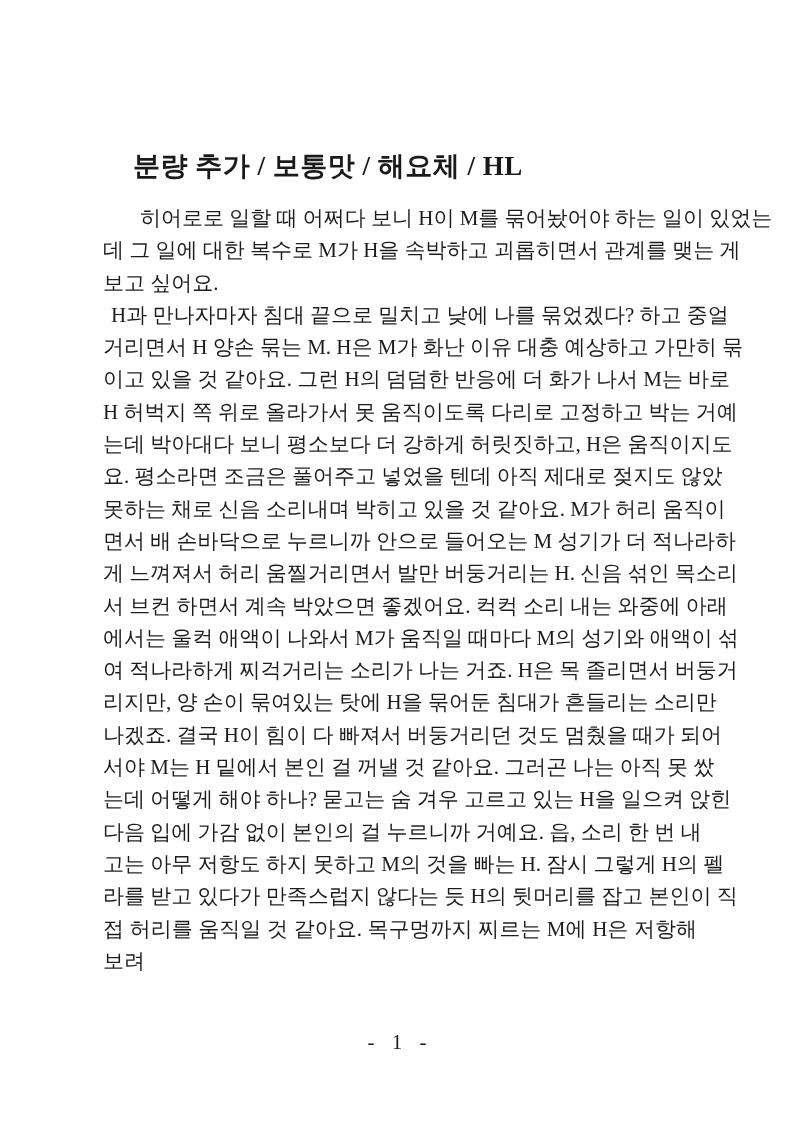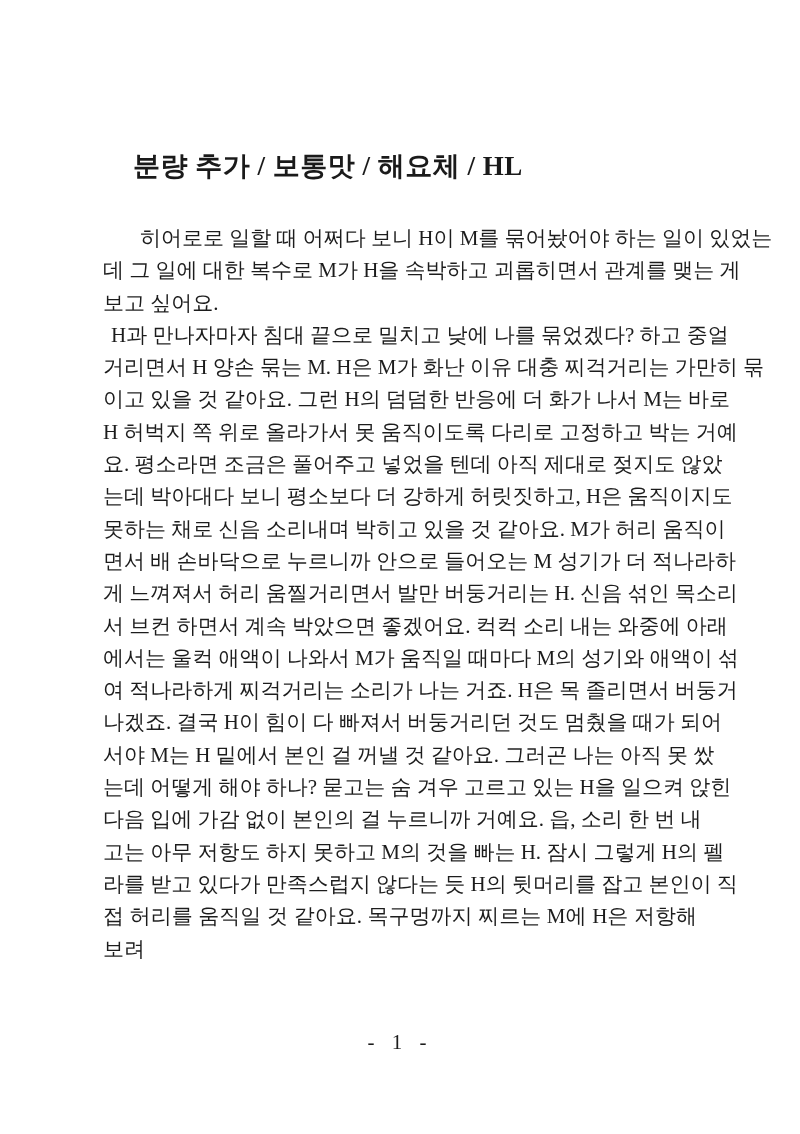--- a/index.html
+++ b/index.html
@@ -59,35 +59,36 @@
     color: #1c1c1c;
   }
 </style>
 </head>
 <body>
 
 <main class="page">
   <h1 class="doc-title">분량 추가 / 보통맛 / 해요체 / HL</h1>
 
   <section class="doc-body">
-      <div class="line" style="text-indent: 37px; margin-top: 20px;">히어로로 일할 때 어쩌다 보니 H이 M를 묶어놨어야 하는 일이 있었는</div>
+      <div class="line" style="text-indent: 37px;">히어로로 일할 때 어쩌다 보니 H이 M를 묶어놨어야 하는 일이 있었는</div>
       <div class="line">데 그 일에 대한 복수로 M가 H을 속박하고 괴롭히면서 관계를 맺는 게</div>
       <div class="line para-end">보고 싶어요.</div>
       <div class="line" style="text-indent: 8px;">H과 만나자마자 침대 끝으로 밀치고 낮에 나를 묶었겠다? 하고 중얼</div>
-      <div class="line">거리면서 H 양손 묶는 M. H은 M가 화난 이유 대충 찌걱거리는 가만히 묶</div>
+      <div class="line">거리면서 H 양손 묶는 M. H은 M가 화난 이유 대충 예상하고 가만히 묶</div>
       <div class="line">이고 있을 것 같아요. 그런 H의 덤덤한 반응에 더 화가 나서 M는 바로</div>
       <div class="line">H 허벅지 쪽 위로 올라가서 못 움직이도록 다리로 고정하고 박는 거예</div>
+      <div class="line">는데 박아대다 보니 평소보다 더 강하게 허릿짓하고, H은 움직이지도</div>
       <div class="line">요. 평소라면 조금은 풀어주고 넣었을 텐데 아직 제대로 젖지도 않았</div>
-      <div class="line">는데 박아대다 보니 평소보다 더 강하게 허릿짓하고, H은 움직이지도</div>
       <div class="line">못하는 채로 신음 소리내며 박히고 있을 것 같아요. M가 허리 움직이</div>
       <div class="line">면서 배 손바닥으로 누르니까 안으로 들어오는 M 성기가 더 적나라하</div>
       <div class="line">게 느껴져서 허리 움찔거리면서 발만 버둥거리는 H. 신음 섞인 목소리</div>
       <div class="line">서 브컨 하면서 계속 박았으면 좋겠어요. 컥컥 소리 내는 와중에 아래</div>
       <div class="line">에서는 울컥 애액이 나와서 M가 움직일 때마다 M의 성기와 애액이 섞</div>
       <div class="line">여 적나라하게 찌걱거리는 소리가 나는 거죠. H은 목 졸리면서 버둥거</div>
+      <div class="line">리지만, 양 손이 묶여있는 탓에 H을 묶어둔 침대가 흔들리는 소리만</div>
       <div class="line">나겠죠. 결국 H이 힘이 다 빠져서 버둥거리던 것도 멈췄을 때가 되어</div>
       <div class="line">서야 M는 H 밑에서 본인 걸 꺼낼 것 같아요. 그러곤 나는 아직 못 쌌</div>
       <div class="line">는데 어떻게 해야 하나? 묻고는 숨 겨우 고르고 있는 H을 일으켜 앉힌</div>
       <div class="line">다음 입에 가감 없이 본인의 걸 누르니까 거예요. 읍, 소리 한 번 내</div>
       <div class="line">고는 아무 저항도 하지 못하고 M의 것을 빠는 H. 잠시 그렇게 H의 펠</div>
       <div class="line">라를 받고 있다가 만족스럽지 않다는 듯 H의 뒷머리를 잡고 본인이 직</div>
       <div class="line para-end">접 허리를 움직일 것 같아요. 목구멍까지 찌르는 M에 H은 저항해 보려</div>
     </section>
 
   <footer class="page-footer">- 1 -</footer>

